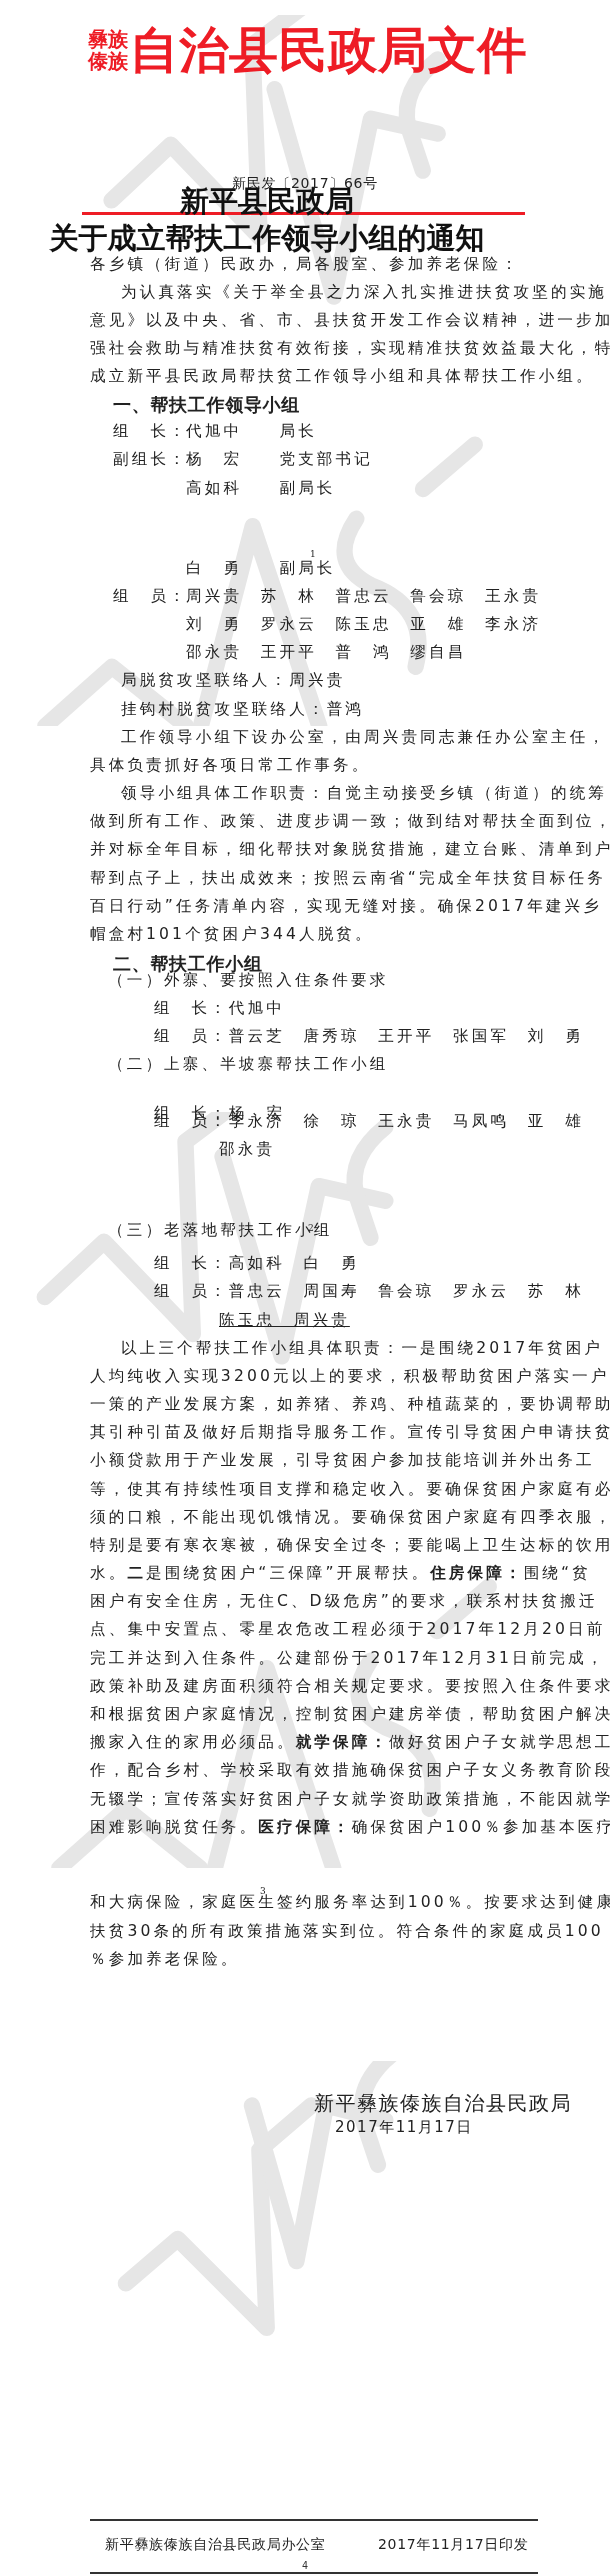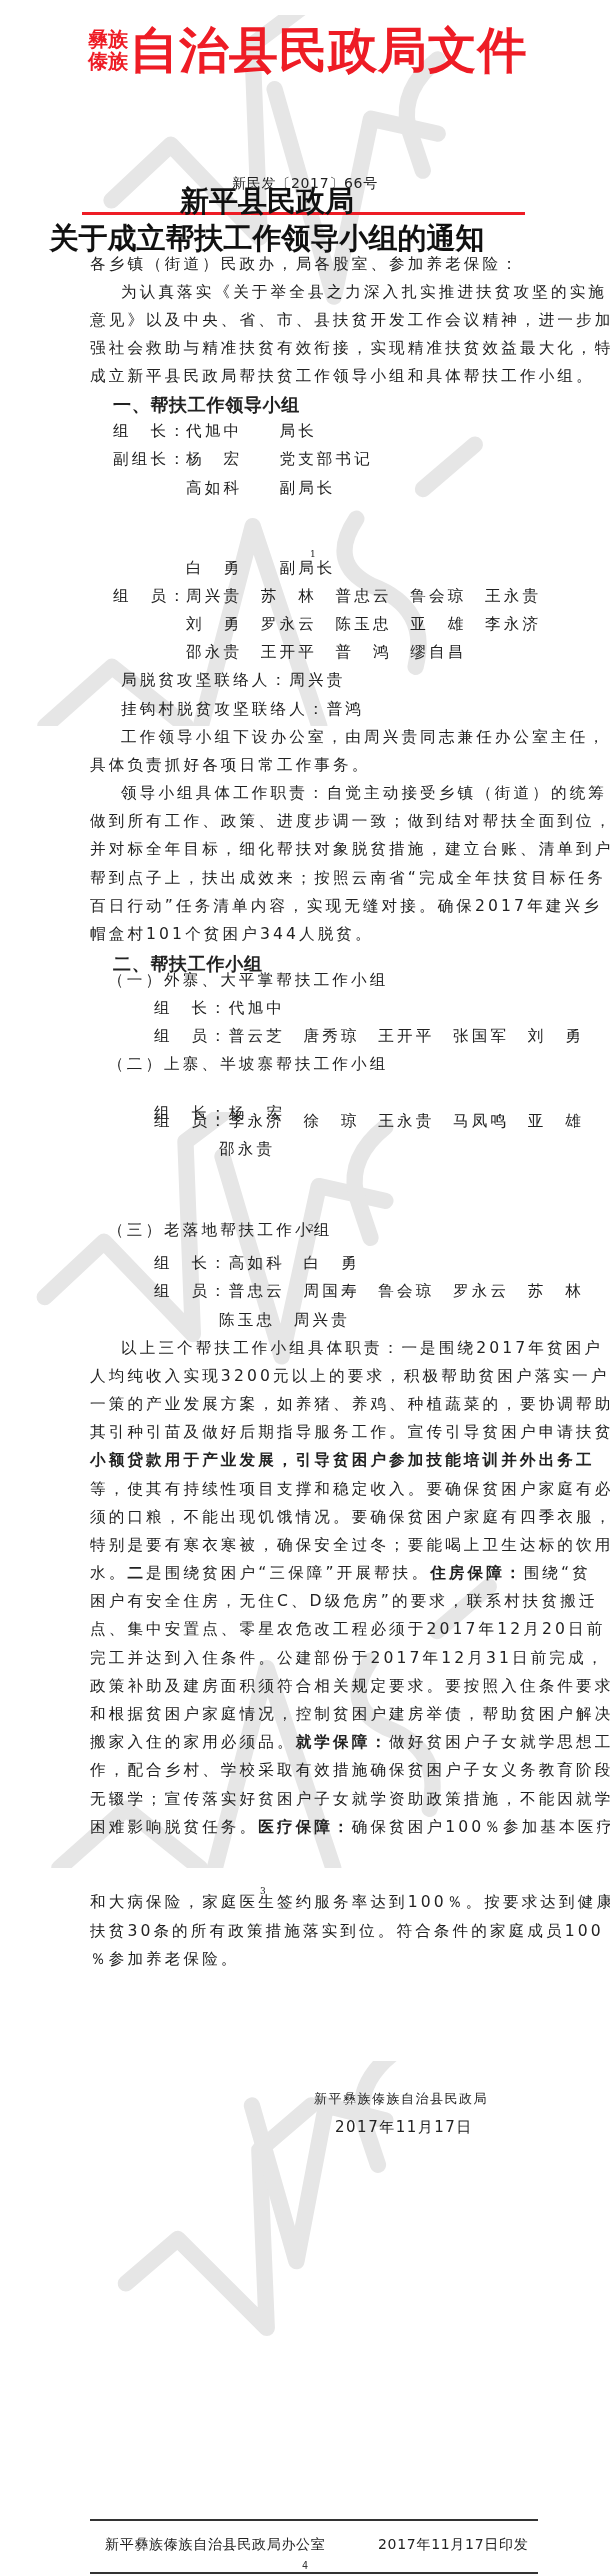--- a/index.html
+++ b/index.html
@@ -159,40 +159,40 @@
 
     <div class="line" style="top:783px; left:121px;">领导小组具体工作职责：自觉主动接受乡镇（街道）的统筹，</div>
     <div class="line" style="top:811px; left:90px;">做到所有工作、政策、进度步调一致；做到结对帮扶全面到位，</div>
     <div class="line" style="top:839px; left:90px;">并对标全年目标，细化帮扶对象脱贫措施，建立台账、清单到户，</div>
     <div class="line" style="top:868px; left:90px;">帮到点子上，扶出成效来；按照云南省“完成全年扶贫目标任务</div>
     <div class="line" style="top:896px; left:90px;">百日行动”任务清单内容，实现无缝对接。确保2017年建兴乡</div>
     <div class="line" style="top:924px; left:90px;">帽盒村101个贫困户344人脱贫。</div>
 
     <div class="line heading" style="top:952px; left:113px;">二、帮扶工作小组</div>
 
-    <div class="line" style="top:970px; left:108px;">（一）外寨、大平掌帮扶工作小组</div>
+    <div class="line" style="top:970px; left:108px;">（一）外寨、要按照入住条件要求</div>
     <div class="line" style="top:998px; left:154px;">组　长：代旭中</div>
     <div class="line" style="top:1026px; left:154px;">组　员：普云芝　唐秀琼　王开平　张国军　刘　勇</div>
 
     <div class="line" style="top:1054px; left:108px;">（二）上寨、半坡寨帮扶工作小组</div>
     <div class="line" style="top:1083px; left:154px;margin-top:20px;">组　长：杨　宏</div>
     <div class="line" style="top:1111px; left:154px;">组　员：李永济　徐　琼　王永贵　马凤鸣　亚　雄</div>
     <div class="line" style="top:1139px; left:219px;">邵永贵</div>
 
     <div class="line" style="top:1220px; left:108px;">（三）老落地帮扶工作小组</div>
     <span class="sup" style="top:1223px; left:308px;">2</span>
     <div class="line" style="top:1253px; left:154px;">组　长：高如科　白　勇</div>
     <div class="line" style="top:1281px; left:154px;">组　员：普忠云　周国寿　鲁会琼　罗永云　苏　林</div>
-    <div class="line" style="top:1310px; left:219px;">陈玉忠　周兴贵</div>
+    <div class="line" style="top:1310px; left:219px;text-decoration:underline;">陈玉忠　周兴贵</div>
 
     <div class="line" style="top:1338px; left:121px;">以上三个帮扶工作小组具体职责：一是围绕2017年贫困户</div>
     <div class="line" style="top:1366px; left:90px;">人均纯收入实现3200元以上的要求，积极帮助贫困户落实一户</div>
     <div class="line" style="top:1394px; left:90px;">一策的产业发展方案，如养猪、养鸡、种植蔬菜的，要协调帮助</div>
     <div class="line" style="top:1422px; left:90px;">其引种引苗及做好后期指导服务工作。宣传引导贫困户申请扶贫</div>
-    <div class="line" style="top:1450px; left:90px;font-weight:bold;">小额贷款用于产业发展，引导贫困户参加技能培训并外出务工</div>
+    <div class="line" style="top:1450px; left:90px;">小额贷款用于产业发展，引导贫困户参加技能培训并外出务工</div>
     <div class="line" style="top:1479px; left:90px;">等，使其有持续性项目支撑和稳定收入。要确保贫困户家庭有必</div>
     <div class="line" style="top:1507px; left:90px;">须的口粮，不能出现饥饿情况。要确保贫困户家庭有四季衣服，</div>
     <div class="line" style="top:1535px; left:90px;">特别是要有寒衣寒被，确保安全过冬；要能喝上卫生达标的饮用</div>
 
     <div class="line" style="top:1563px; left:90px;">
       <span>水。</span><span class="bold">二</span><span>是围绕贫困户“三保障”开展帮扶。</span><span class="bold">住房保障：</span><span>围绕“贫</span>
     </div>
 
     <div class="line" style="top:1591px; left:90px;">困户有安全住房，无住C、D级危房”的要求，联系村扶贫搬迁</div>
     <div class="line" style="top:1619px; left:90px;">点、集中安置点、零星农危改工程必须于2017年12月20日前</div>
@@ -208,21 +208,21 @@
 
     <div class="line" style="top:1817px; left:90px;">
       <span>困难影响脱贫任务。</span><span class="bold">医疗保障：</span><span>确保贫困户100％参加基本医疗</span>
     </div>
 
     <span class="sup" style="top:1886px; left:260px;">3</span>
     <div class="line" style="top:1892px; left:90px;">和大病保险，家庭医生签约服务率达到100％。按要求达到健康</div>
     <div class="line" style="top:1921px; left:90px;">扶贫30条的所有政策措施落实到位。符合条件的家庭成员100</div>
     <div class="line" style="top:1949px; left:90px;">％参加养老保险。</div>
 
-    <div class="line" style="top:2090px; left:314px; letter-spacing:1.5px; font-size:13px;">新平彝族傣族自治县民政局</div>
+    <div class="line" style="top:2090px; left:314px; letter-spacing:1.5px; font-size:20px;">新平彝族傣族自治县民政局</div>
     <div class="line" style="top:2118px; left:335px; letter-spacing:1.5px; font-size:15px;">2017年11月17日</div>
 
     <div class="footer-rule-top"></div>
     <div class="footer-left">新平彝族傣族自治县民政局办公室</div>
     <div class="footer-right">2017年11月17日印发</div>
     <div class="footer-rule-bottom"></div>
     <div class="page-num">4</div>
 
   </div>
 </div>

